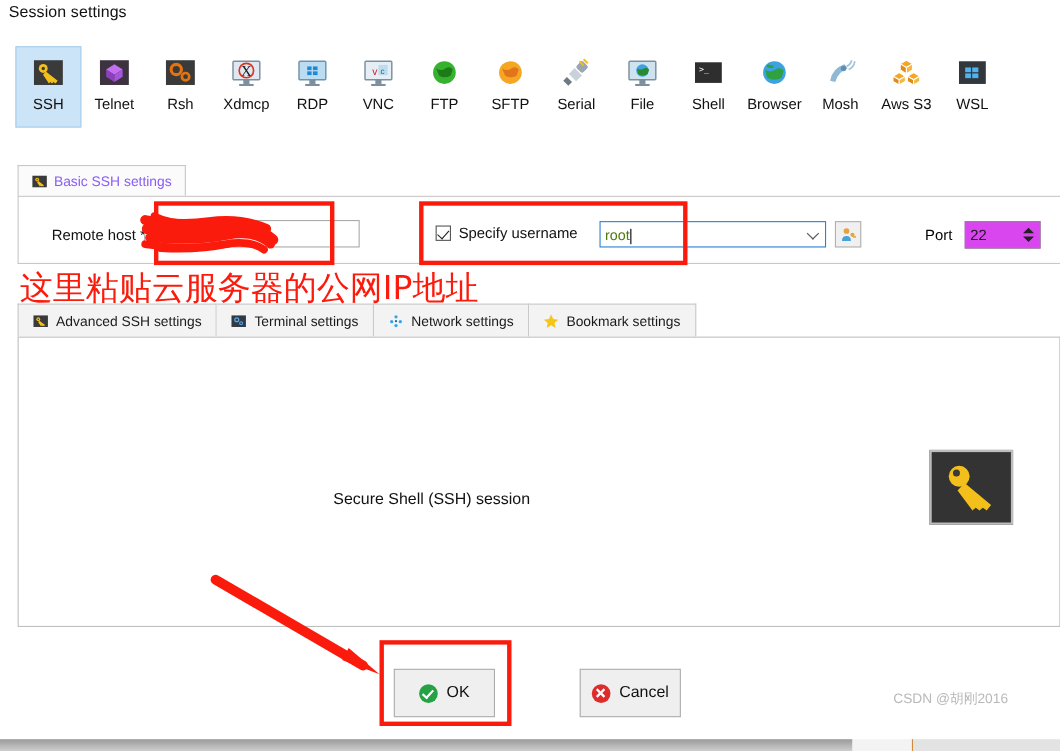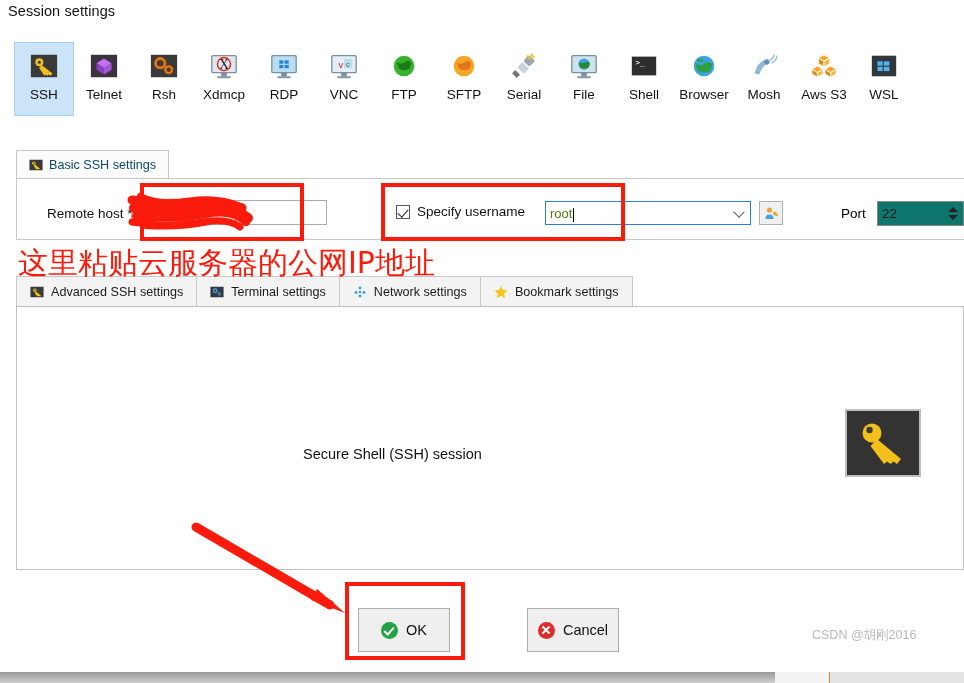--- a/index.html
+++ b/index.html
@@ -33,21 +33,21 @@
   .type-item.selected{background:#cce4f7;border:1px solid #a8cdea;padding-top:8px;}
   .type-ico{width:30px;height:30px;display:block;margin-bottom:7px;}
   .type-lbl{font-size:13.5px;color:#111;white-space:nowrap;line-height:1;}
 
   
   .tabstrip-top{position:absolute;left:16px;top:150px;height:28px;}
   .tab-top{
     display:inline-flex;align-items:center;gap:6px;
     height:28px;padding:0 12px;box-sizing:border-box;
     border:1px solid #c8c8c8;border-bottom:none;background:#fbfbfb;
-    font-size:12.6px;color:#0c4a6e;justify-content:space-between;
+    font-size:12.6px;color:#8b5cf6;justify-content:space-between;
   }
   .tab-ico{width:14px;height:14px;flex:0 0 14px;display:block;}
 
   
   .form-box{
     position:absolute;left:16px;top:178px;width:948px;height:62px;
     border-top:1px solid #c8c8c8;border-left:1px solid #c8c8c8;
     border-bottom:1px solid #c8c8c8;box-sizing:border-box;background:#fff;
   }
   .lbl{font-size:13.5px;color:#111;white-space:nowrap;}
@@ -81,22 +81,22 @@
     position:absolute;right:7px;top:50%;transform:translateY(-60%) rotate(45deg);
     width:7px;height:7px;border:solid #555;border-width:0 1.3px 1.3px 0;
   }
   .user-btn{
     position:absolute;left:759px;top:201px;width:24px;height:24px;
     border:1px solid #b0b0b0;background:#f0f0f0;box-sizing:border-box;
     display:flex;align-items:center;justify-content:center;
   }
   .port-lbl{position:absolute;left:841px;top:206px;font-size:13.5px;}
   .port-spin{
-    position:absolute;left:877px;top:201px;width:87px;height:25px;
-    border:1px solid #888;background:#0f766e;box-sizing:border-box;
+    position:absolute;left:877px;top:201px;width:69px;height:25px;
+    border:1px solid #888;background:#d946ef;box-sizing:border-box;
     display:flex;align-items:center;
   }
   .port-val{font-size:13.5px;padding-left:4px;color:#1a1a1a;}
   .spin-btns{
     position:absolute;right:5px;top:0;height:100%;
     display:flex;flex-direction:column;justify-content:center;gap:3px;
   }
   .tri-up{width:0;height:0;border-left:5px solid transparent;border-right:5px solid transparent;border-bottom:5px solid #222;}
   .tri-dn{width:0;height:0;border-left:5px solid transparent;border-right:5px solid transparent;border-top:5px solid #222;}
 

